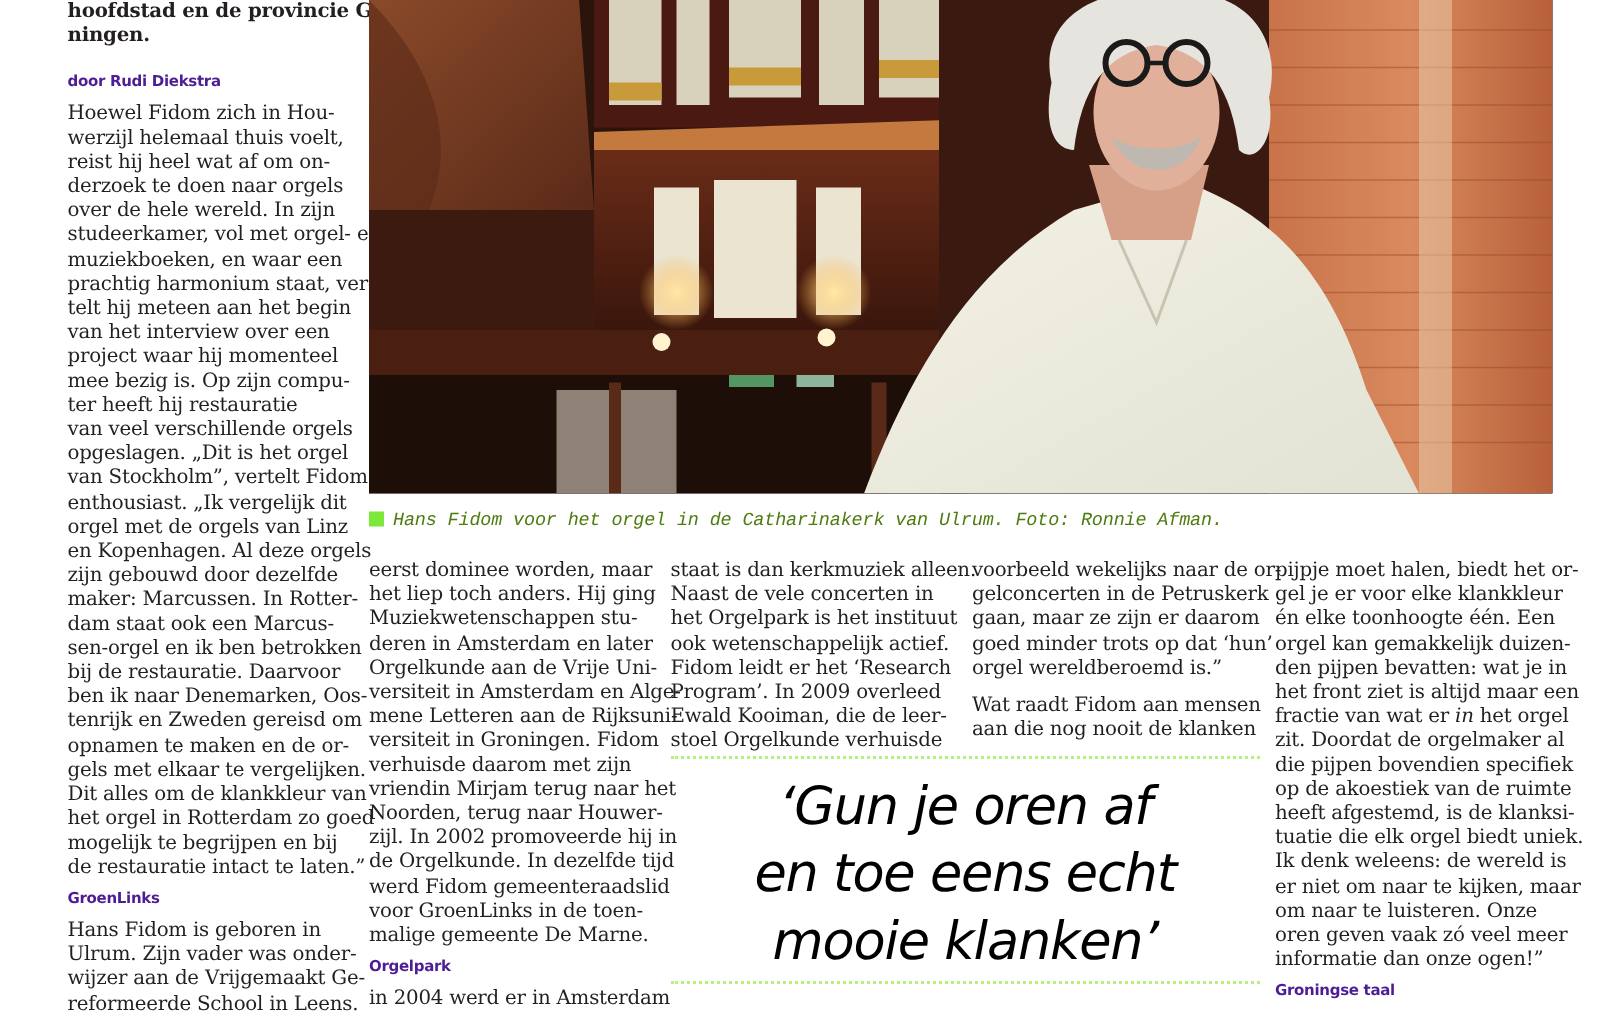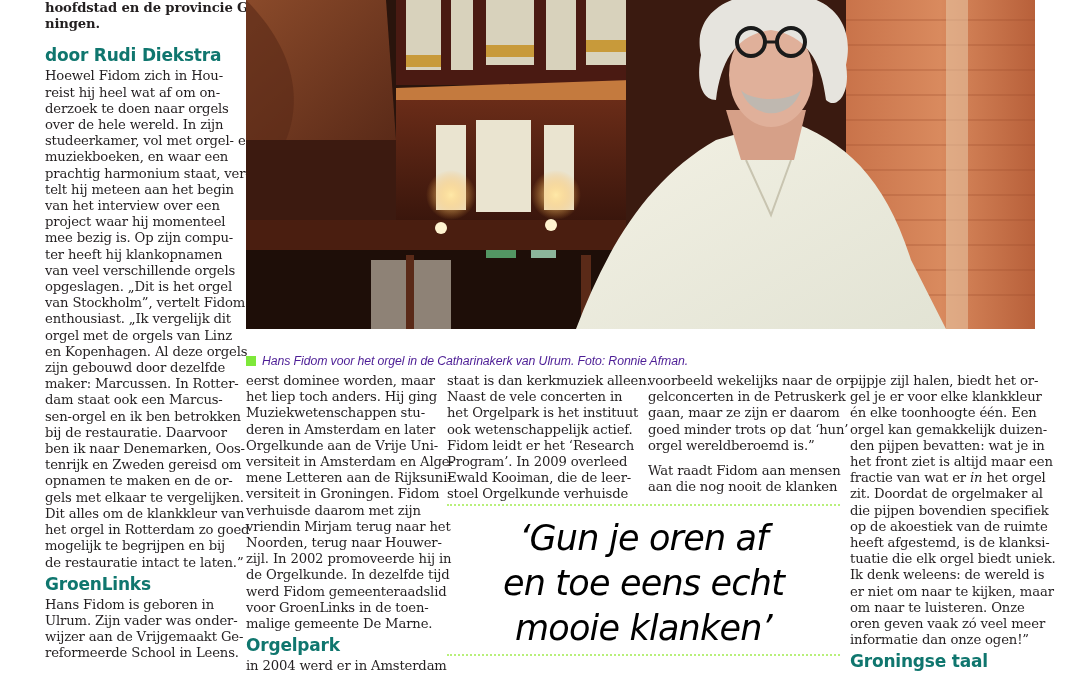--- a/index.html
+++ b/index.html
@@ -3,55 +3,56 @@
 <meta charset="utf-8">
 <style>
   html, body { margin:0; padding:0; background:#ffffff; }
   body { width:1080px; height:675px; position:relative; overflow:hidden;
          font-family:"DejaVu Serif", "Liberation Serif", serif; color:#231f20; }
   .col { position:absolute; font-size:13.2px; line-height:16.2px; letter-spacing:-0.15px; }
   .col p { margin:0; }
   .line { display:block; white-space:nowrap; }
   .lead { font-weight:bold; }
   .byline, .subhead { font-family:"DejaVu Sans", "Liberation Sans", sans-serif; font-weight:bold;
-         color:#0f766e; font-size:17px; line-height:18px; letter-spacing:-0.2px; }
+         color:#4c1d95; font-size:10px; line-height:18px; letter-spacing:-0.2px; }
   .photo { position:absolute; left:246px; top:0; width:789px; height:329px; overflow:hidden;
            background:#2a150e; }
-  .caption { position:absolute; left:246px; top:340px; font-family:Liberation Sans, sans-serif;
-             font-style:italic; font-size:12.3px; color:#4c1d95; white-space:nowrap; letter-spacing:-0.1px;margin-top:14px; }
+  .caption { position:absolute; left:246px; top:340px; font-family:Liberation Mono, monospace;
+             font-style:italic; font-size:12.3px; color:#4d7c0f; white-space:nowrap; letter-spacing:-0.1px; }
   .caption .sq { display:inline-block; width:10px; height:10px; background:#7ee83a; margin-right:6px; vertical-align:-1px; }
   .quote-box { position:absolute; left:447px; top:504px; width:393px; height:150px; }
   .dots { position:absolute; left:0; width:393px; height:0; border-top:2px dotted #b8f07a; }
   .quote { position:absolute; left:0; top:12px; width:393px; text-align:center;
            font-family:"DejaVu Sans","Liberation Sans",sans-serif; font-style:italic;
            color:#000000; font-size:35px; line-height:45px; letter-spacing:-0.8px; }
   .quote .line { white-space:nowrap; }
 </style>
 </head>
 <body>
 
 <div class="col" style="left:45px; top:0px; width:196px;">
   <p class="lead">
     <span class="line">hoofdstad en de provincie Gro-</span>
     <span class="line">ningen.</span>
   </p>
   <div class="byline" style="margin-top:14px; margin-bottom:4px;">door Rudi Diekstra</div>
   <p id="c1p1">
       <span class="line">Hoewel Fidom zich in Hou-</span>
+      <span class="line">werzijl helemaal thuis voelt,</span>
       <span class="line">reist hij heel wat af om on-</span>
       <span class="line">derzoek te doen naar orgels</span>
       <span class="line">over de hele wereld. In zijn</span>
       <span class="line">studeerkamer, vol met orgel- en</span>
       <span class="line">muziekboeken, en waar een</span>
       <span class="line">prachtig harmonium staat, ver-</span>
       <span class="line">telt hij meteen aan het begin</span>
       <span class="line">van het interview over een</span>
       <span class="line">project waar hij momenteel</span>
       <span class="line">mee bezig is. Op zijn compu-</span>
-      <span class="line">ter heeft hij klankopnamen</span>
+      <span class="line">ter heeft hij restauratie</span>
       <span class="line">van veel verschillende orgels</span>
       <span class="line">opgeslagen. „Dit is het orgel</span>
       <span class="line">van Stockholm”, vertelt Fidom</span>
       <span class="line">enthousiast. „Ik vergelijk dit</span>
       <span class="line">orgel met de orgels van Linz</span>
       <span class="line">en Kopenhagen. Al deze orgels</span>
       <span class="line">zijn gebouwd door dezelfde</span>
       <span class="line">maker: Marcussen. In Rotter-</span>
       <span class="line">dam staat ook een Marcus-</span>
       <span class="line">sen-orgel en ik ben betrokken</span>
@@ -238,21 +239,21 @@
   <div class="quote">
     <span class="line">‘Gun je oren af</span>
     <span class="line">en toe eens echt</span>
     <span class="line">mooie klanken’</span>
   </div>
   <div class="dots" style="top:150px;"></div>
 </div>
 
 <div class="col" style="left:850px; top:373px; width:196px;">
   <p id="c5p1">
-      <span class="line">pijpje zijl halen, biedt het or-</span>
+      <span class="line">pijpje moet halen, biedt het or-</span>
       <span class="line">gel je er voor elke klankkleur</span>
       <span class="line">én elke toonhoogte één. Een</span>
       <span class="line">orgel kan gemakkelijk duizen-</span>
       <span class="line">den pijpen bevatten: wat je in</span>
       <span class="line">het front ziet is altijd maar een</span>
       <span class="line">fractie van wat er <i>in</i> het orgel</span>
       <span class="line">zit. Doordat de orgelmaker al</span>
       <span class="line">die pijpen bovendien specifiek</span>
       <span class="line">op de akoestiek van de ruimte</span>
       <span class="line">heeft afgestemd, is de klanksi-</span>

